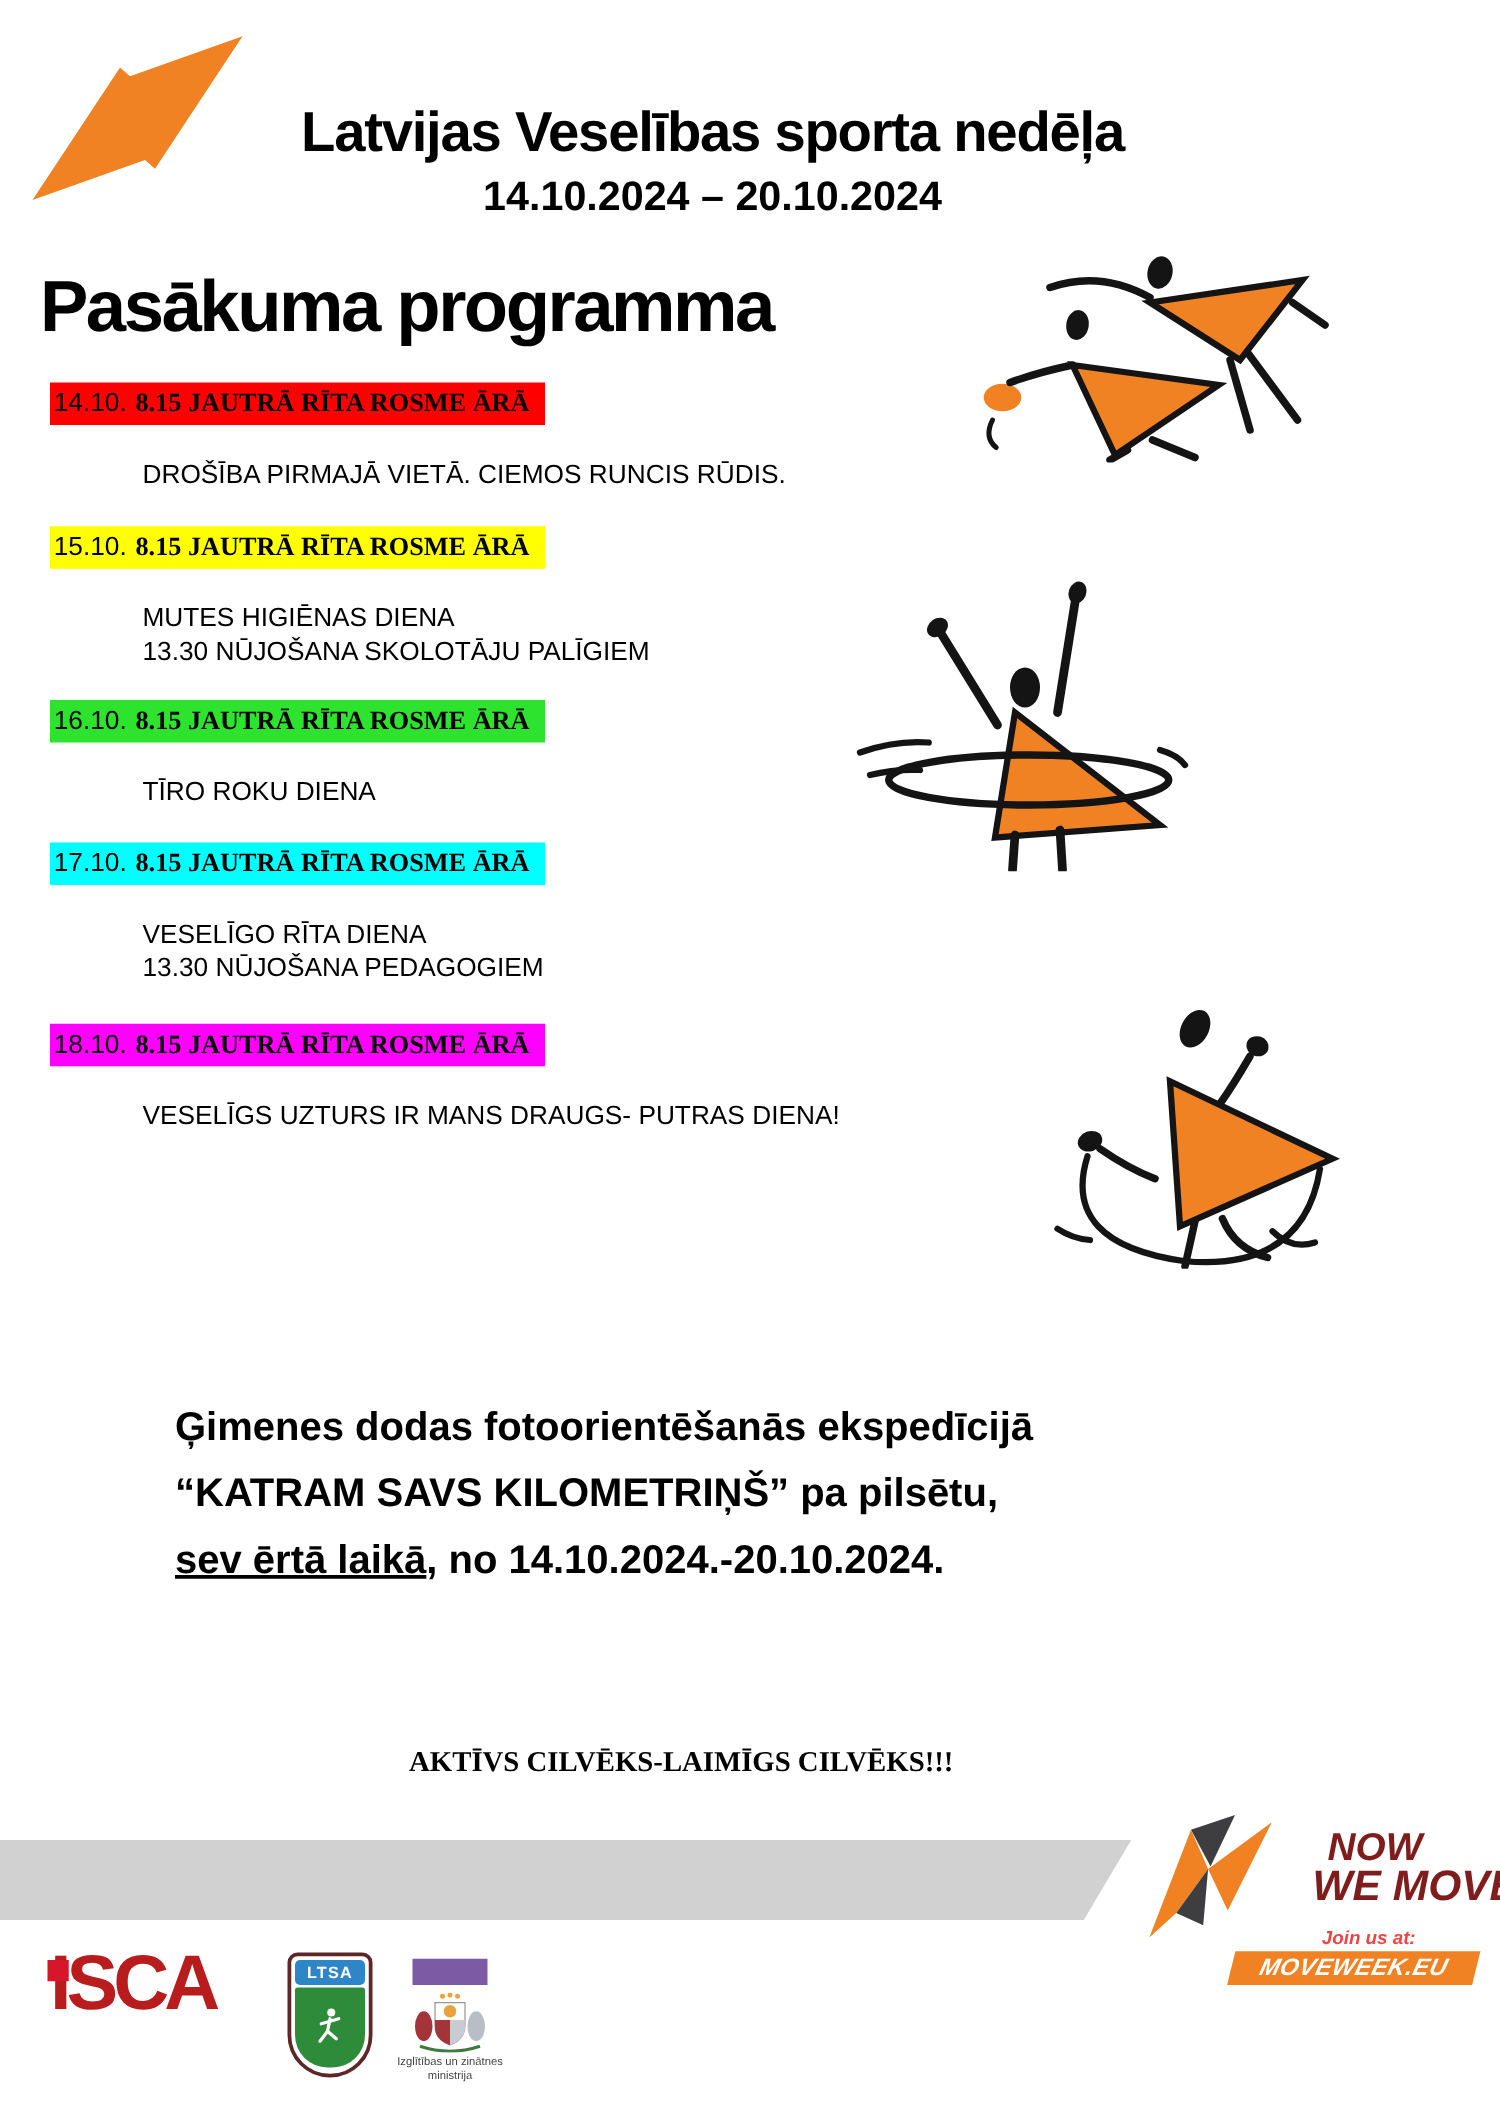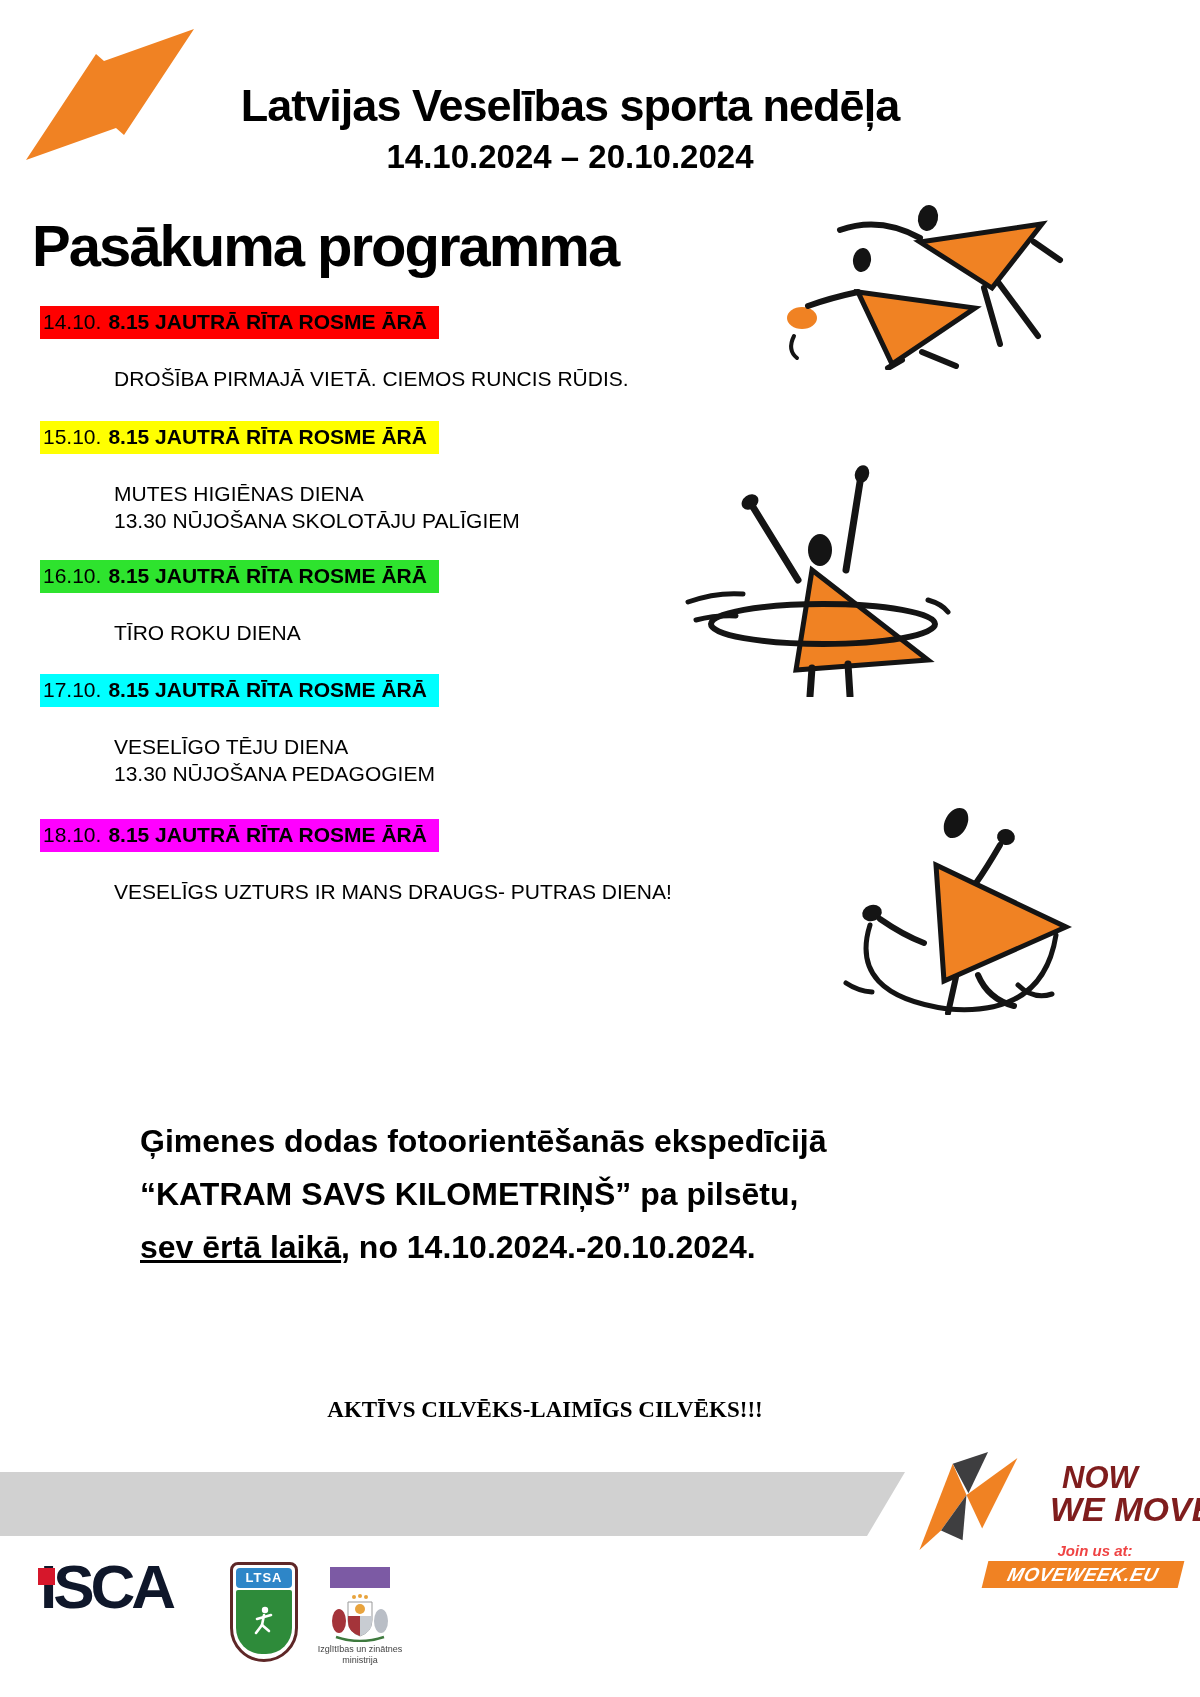--- a/index.html
+++ b/index.html
@@ -11,21 +11,21 @@
   .header-text{position:absolute;left:120px;top:80px;width:900px;text-align:center;}
   .main-title{font-size:45px;font-weight:bold;letter-spacing:-1px;white-space:nowrap;}
   .date-range{font-size:33px;font-weight:bold;margin-top:6px;}
 
   .prog-heading{position:absolute;left:32px;top:212px;font-size:58px;font-weight:bold;letter-spacing:-2px;}
 
   
   .event{position:absolute;left:40px;font-size:21px;}
   .e1{top:306px}.e2{top:421px}.e3{top:560px}.e4{top:674px}.e5{top:819px}
   .bar{display:inline-block;padding:4px 12px 5px 3px;white-space:nowrap;}
-  .bar strong{margin-left:7px;}
+  .bar strong{margin-left:7px;font-family:Liberation Serif, serif;}
   .details{margin-top:26px;padding-left:74px;line-height:27px;}
 
   
   .ill1{position:absolute;left:770px;top:200px;width:300px;height:170px;}
   .ill2{position:absolute;left:660px;top:452px;width:300px;height:245px;}
   .ill3{position:absolute;left:828px;top:785px;width:250px;height:230px;}
 
   
   .family{position:absolute;left:140px;top:1126px;font-size:32px;font-weight:bold;}
   .family div{margin-bottom:23px;line-height:30px;}
@@ -44,21 +44,21 @@
   .nwm-text .l1{font-size:31px;margin-left:12px;}
   .nwm-text .l2{font-size:34px;}
   .join{position:absolute;left:1015px;top:1542px;width:160px;text-align:center;color:#ef4444;
         font-style:italic;font-weight:bold;font-size:15px;}
   .mw-band{position:absolute;left:985px;top:1561px;width:196px;height:27px;background:#F08223;
            transform:skewX(-14deg);display:flex;align-items:center;justify-content:center;}
   .mw-band span{color:#fff;font-style:italic;font-weight:bold;font-size:19px;letter-spacing:.5px;}
 
   .isca{position:absolute;left:40px;top:1556px;width:180px;height:70px;}
   .isca .dot{position:absolute;left:-2px;top:12px;width:17px;height:17px;background:#D6172B;}
-  .isca .txt{font-size:62px;font-weight:bold;color:#0f172a;letter-spacing:-4px;line-height:1;}
+  .isca .txt{font-size:62px;font-weight:bold;color:#b91c1c;letter-spacing:-4px;line-height:1;}
 
   .ltsa{position:absolute;left:230px;top:1562px;width:68px;height:100px;border:3px solid #5E2727;
         border-radius:8px 8px 34px 34px;box-sizing:border-box;background:#fff;padding:3px;}
   .ltsa-band{height:20px;background:#2E86C8;border-radius:4px;color:#fff;font-weight:bold;
              font-size:13px;text-align:center;line-height:20px;letter-spacing:1px;}
   .ltsa-green{margin-top:2px;height:64px;background:#2E8B3A;border-radius:2px 2px 26px 26px;
               display:flex;align-items:center;justify-content:center;}
 
   .ministry{position:absolute;left:300px;top:1567px;width:120px;text-align:center;}
   .ministry .prect{width:60px;height:21px;background:#7C5AA4;margin:0 auto;}
@@ -99,21 +99,21 @@
   <div class="event e3">
     <span class="bar" style="background-color: rgb(46, 227, 46);"><span>16.10.</span><strong>8.15 JAUTRĀ RĪTA ROSME ĀRĀ</strong></span>
     <div class="details">
       <div>TĪRO ROKU DIENA</div>
     </div>
   </div>
 
   <div class="event e4">
     <span class="bar" style="background-color: rgb(0, 255, 255);"><span>17.10.</span><strong>8.15 JAUTRĀ RĪTA ROSME ĀRĀ</strong></span>
     <div class="details">
-      <div>VESELĪGO TĒJU DIENA</div>
+      <div>VESELĪGO RĪTA DIENA</div>
       <div>13.30 NŪJOŠANA PEDAGOGIEM</div>
     </div>
   </div>
 
   <div class="event e5">
     <span class="bar" style="background-color: rgb(255, 0, 255);"><span>18.10.</span><strong>8.15 JAUTRĀ RĪTA ROSME ĀRĀ</strong></span>
     <div class="details">
       <div>VESELĪGS UZTURS IR MANS DRAUGS- PUTRAS DIENA!</div>
     </div>
   </div>

